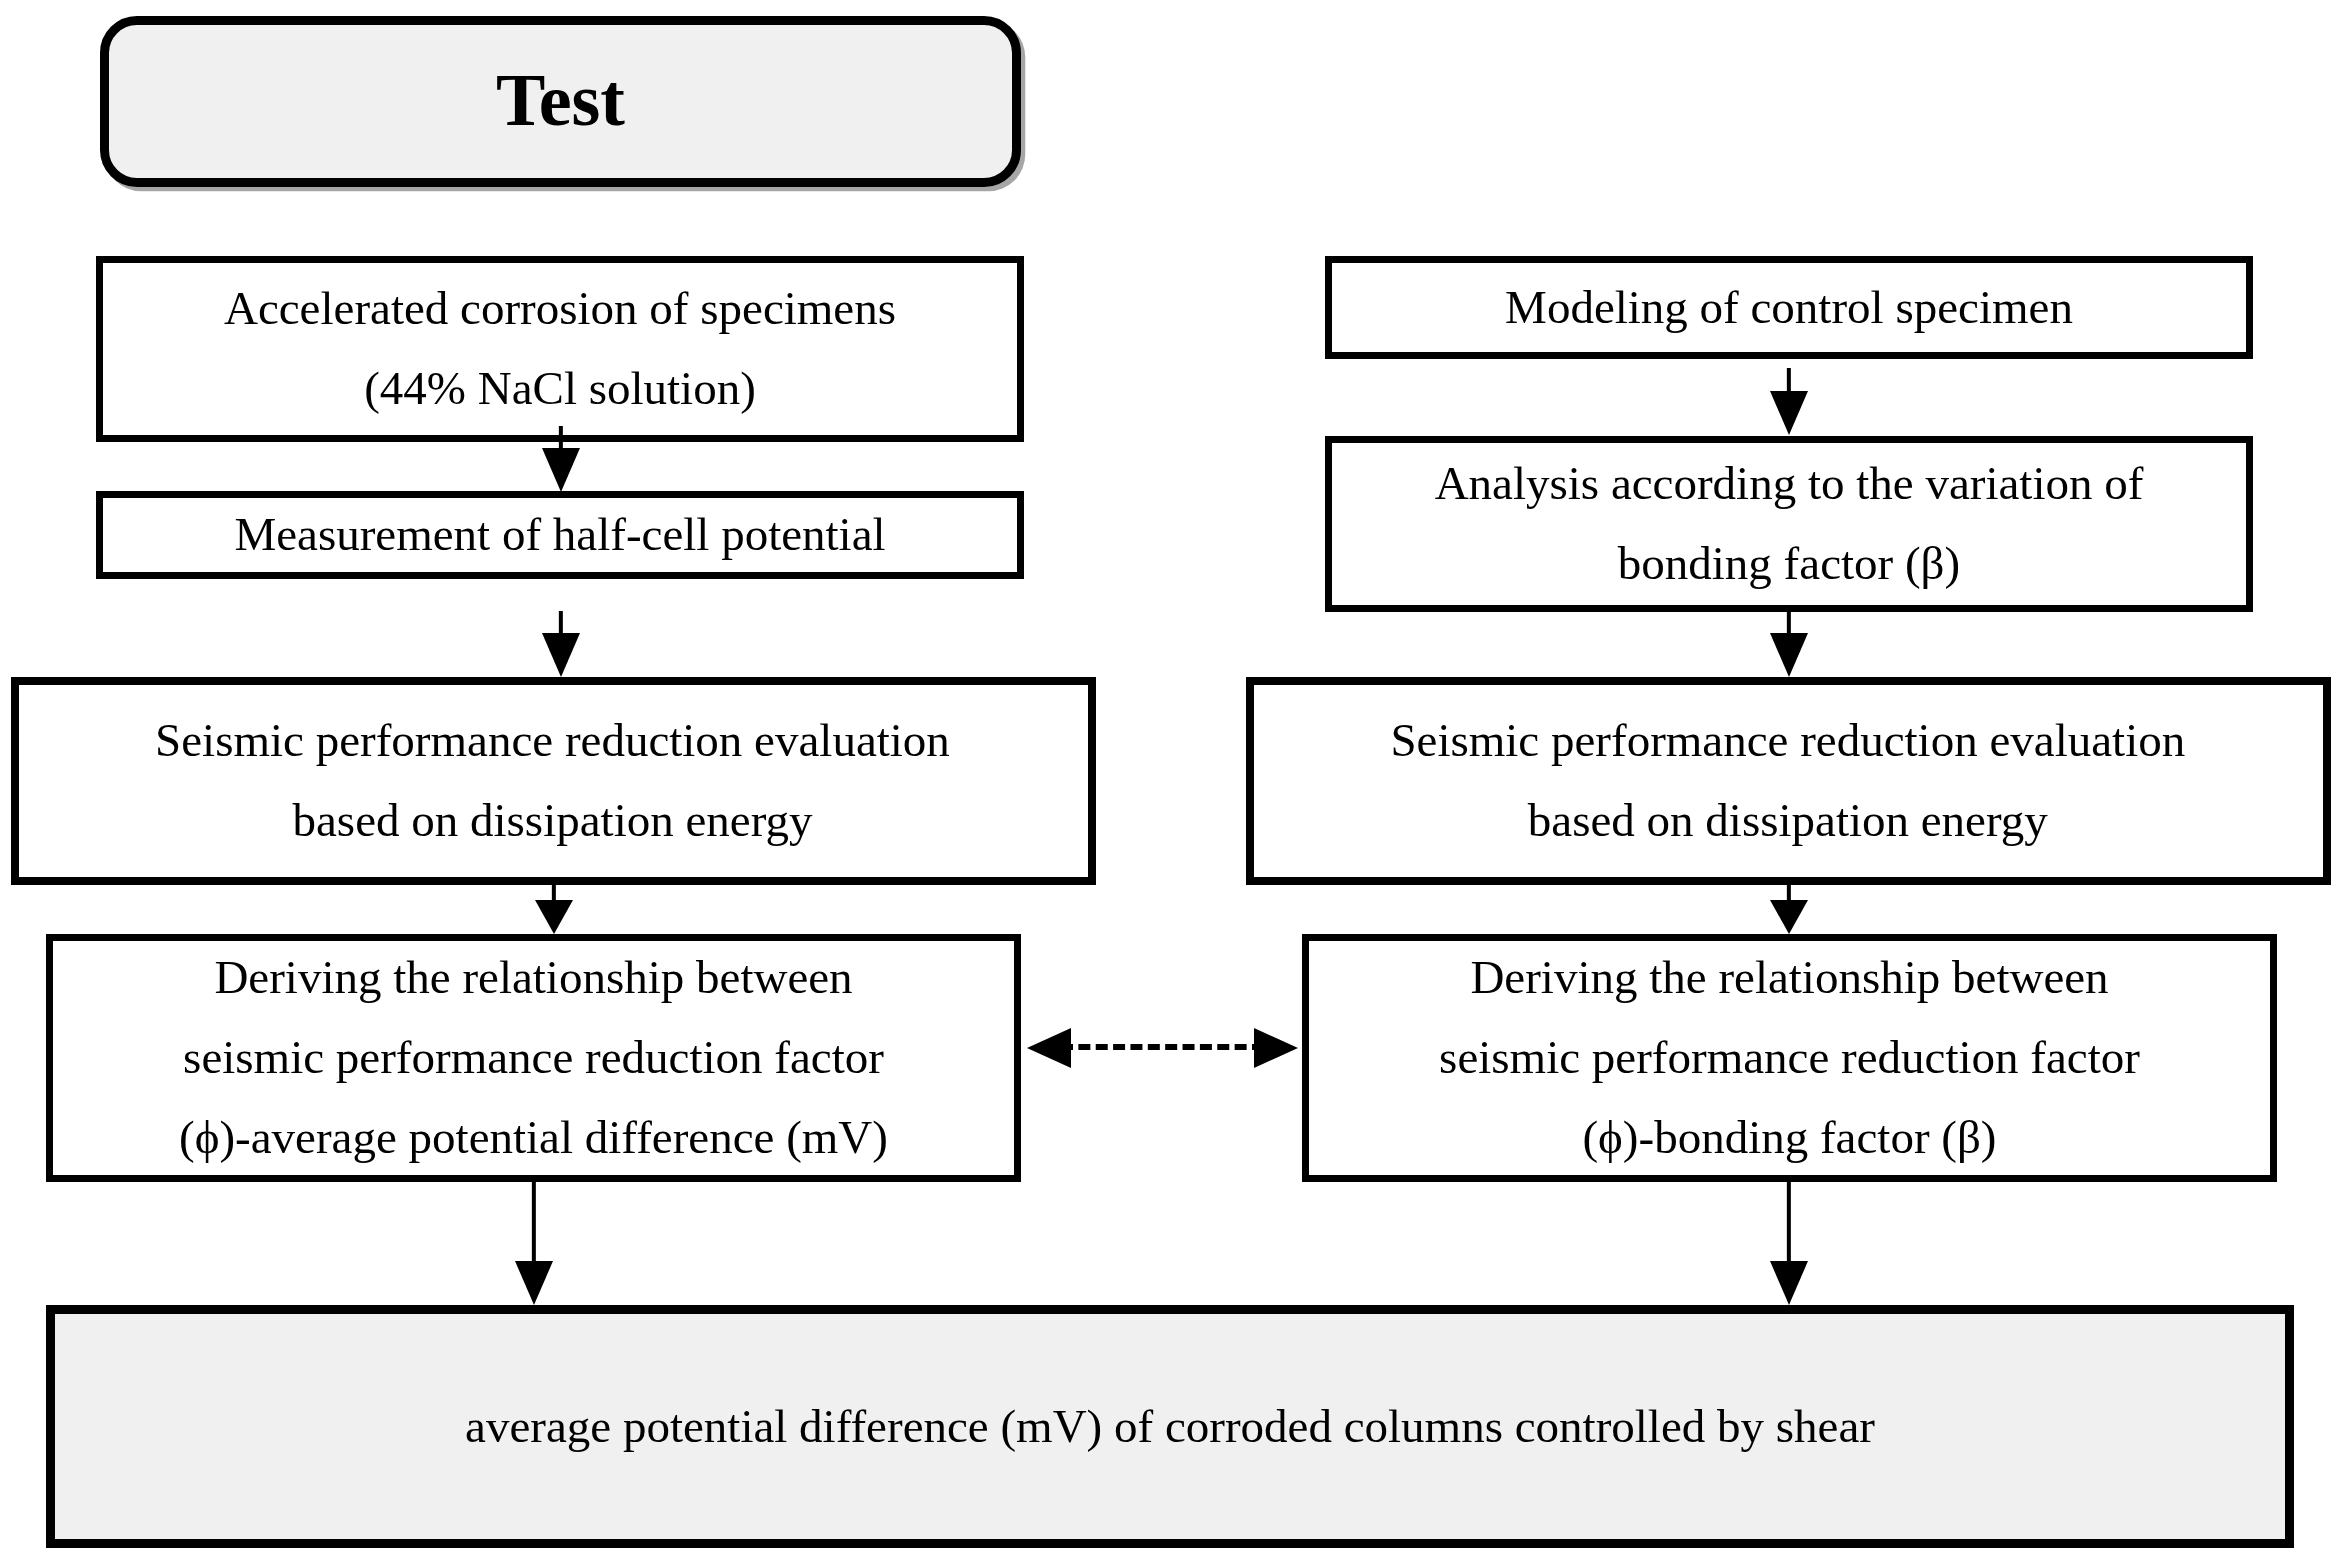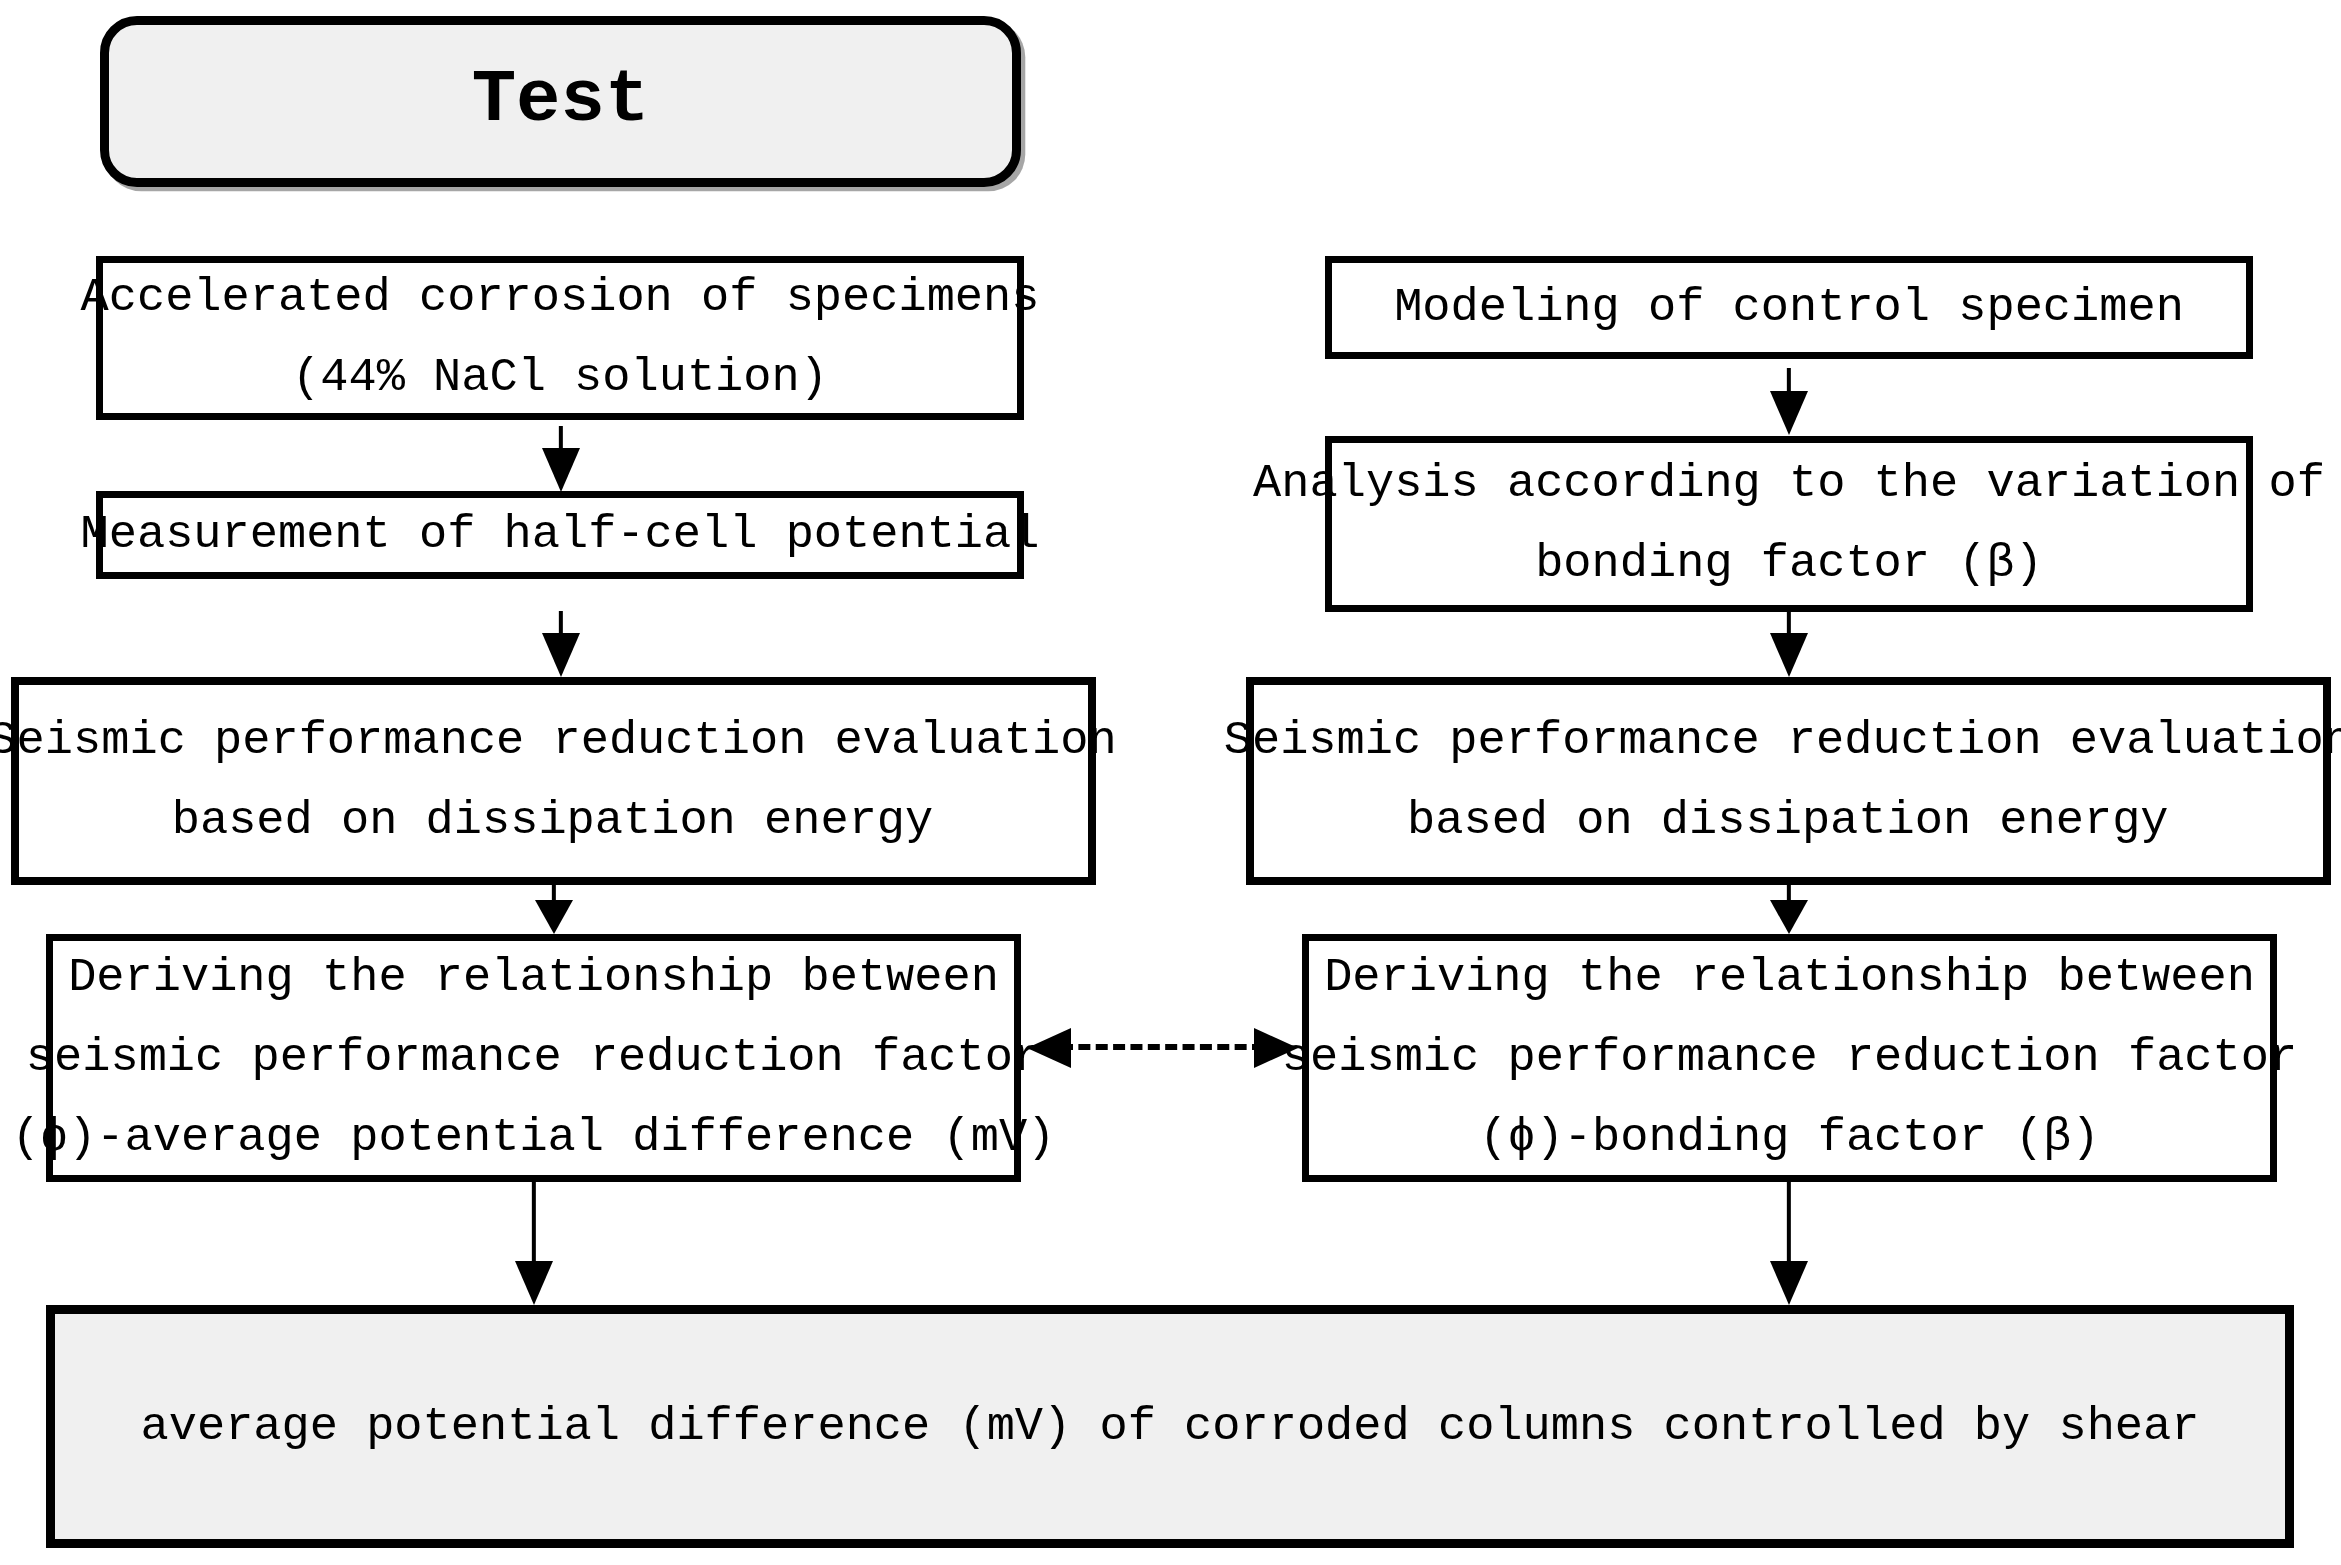--- a/index.html
+++ b/index.html
@@ -1,20 +1,20 @@
 <!DOCTYPE html>
 <html style="--header-fill: #f0f0f0; --box-fill: #ffffff; --line: #000000;font-size:11.4px"><head>
 <meta charset="utf-8">
 <style>
   html,body { margin:0; padding:0; background:#ffffff; }
   .canvas {
     position:relative;
     width:2342px; height:1565px;
     background:#ffffff;
-    font-family:Liberation Mono, monospace;
+    font-family:Liberation Serif, serif;
     color:#000000;
     overflow:hidden;
   }
   .fbox {
     position:absolute;
     box-sizing:border-box;
     background:var(--box-fill,#ffffff);
     border:7.1px solid var(--line,#000000);
     display:flex; flex-direction:column;
     align-items:center; justify-content:center;
@@ -69,21 +69,21 @@
 </style>
 </head>
 <body>
 
 <div class="canvas">
 
   <div class="fbox hdr" style="left:100px;top:15.7px;width:921px;height:171px">
     <div class="line">Test</div>
   </div>
 
-  <div class="fbox" style="left:96px;top:256px;width:928px;height:164px">
+  <div class="fbox" style="left:96px;top:256px;width:928px;height:186px">
     <div class="line">Accelerated corrosion of specimens</div>
     <div class="line">(44% NaCl solution)</div>
   </div>
 
   <div class="fbox" style="left:96px;top:491px;width:928px;height:88px">
     <div class="line">Measurement of half-cell potential</div>
   </div>
 
   <div class="fbox wide" style="left:10.7px;top:677px;width:1085px;height:208px">
     <div class="line">Seismic performance reduction evaluation</div>

